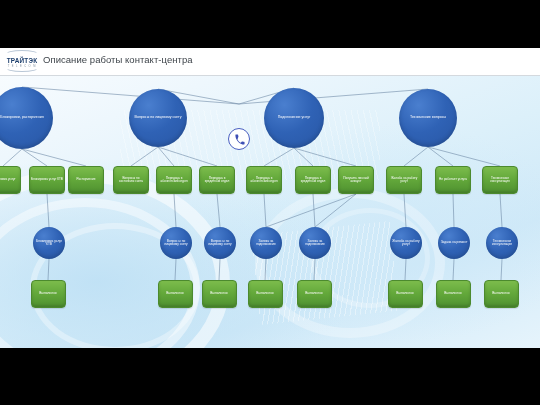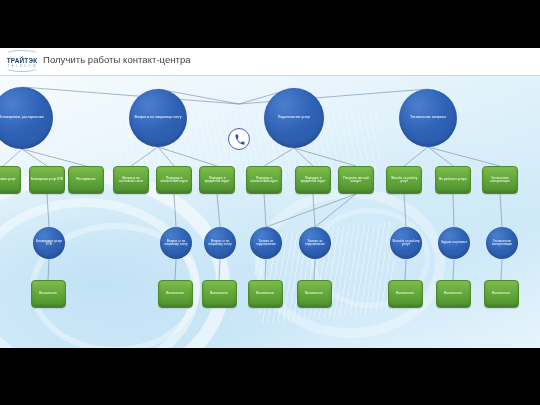--- a/index.html
+++ b/index.html
@@ -322,15 +322,15 @@
     </div>
 </div>
 
 <div id="header">
   <div id="logo">
     <div class="swoosh-top"></div>
     <div class="swoosh-bot"></div>
     <div class="wordmark">ТРАЙТЭК</div>
     <div class="tag">T E L E C O M</div>
   </div>
-  <div id="slide-title">Получить работы контакт-центра</div>
+  <div id="slide-title">Описание работы контакт-центра</div>
   <div class="rule"></div>
 </div>
 
 </body></html>

